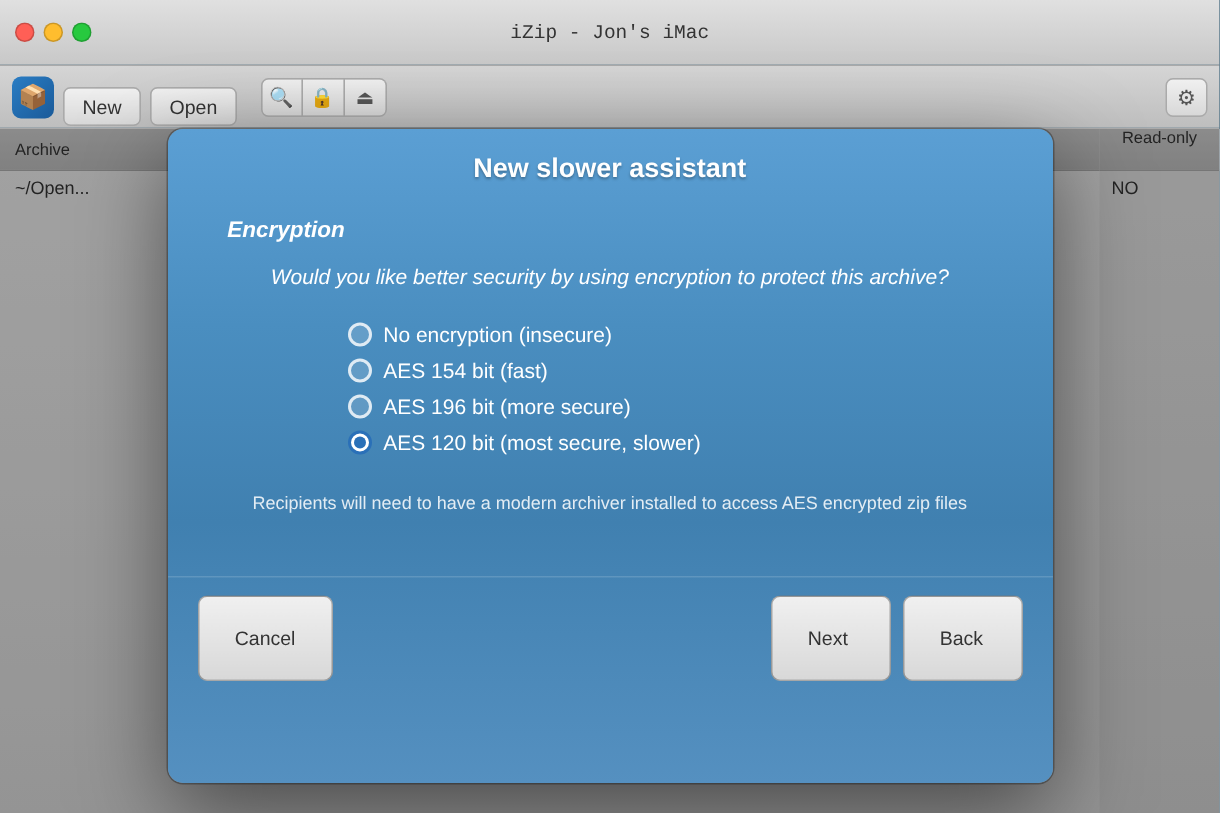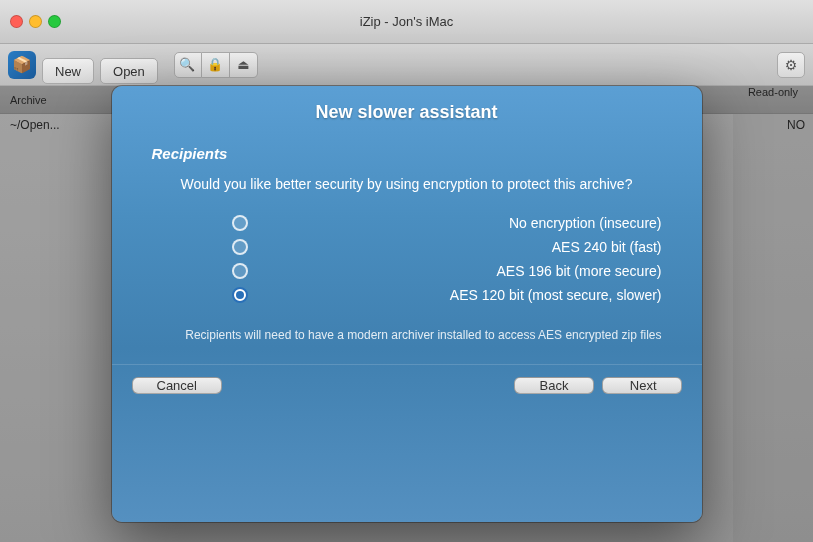--- a/index.html
+++ b/index.html
@@ -16,20 +16,21 @@
     .titlebar {
       position: absolute;
       top: 0; left: 0; right: 0;
       height: 44px;
       background: linear-gradient(to bottom, #e0e0e0, #c8c8c8);
       border-bottom: 1px solid #aaa;
       display: flex;
       align-items: center;
       justify-content: center;
       z-index: 10;
+      font-family: Liberation Mono, monospace;
     }
     .titlebar-title {
       font-size: 13px;
       color: #333;
       font-weight: 500;
       position: absolute;
       left: 50%;
       transform: translateX(-50%);
     }
     .window-controls {
@@ -181,36 +182,36 @@
       color: white;
       margin-bottom: 12px;
     }
 
     .question-text {
       font-size: 14px;
       color: white;
       text-align: center;
       line-height: 1.5;
       margin-bottom: 20px;
+      font-style: italic;
     }
 
     .radio-group {
       display: flex;
       flex-direction: column;
       gap: 8px;
       padding-left: 80px;
       margin-bottom: 24px;
     }
 
     .radio-option {
       display: flex;
       align-items: center;
       gap: 8px;
       cursor: pointer;
-      justify-content: space-between;
     }
 
     .radio-circle {
       width: 16px; height: 16px;
       border-radius: 50%;
       border: 2px solid rgba(255,255,255,0.8);
       background: rgba(255,255,255,0.15);
       flex-shrink: 0;
       display: flex; align-items: center; justify-content: center;
     }
@@ -226,40 +227,41 @@
     }
 
     .radio-label {
       font-size: 14px;
       color: white;
     }
 
     .footnote {
       font-size: 12px;
       color: rgba(255,255,255,0.85);
-      text-align: right;
+      text-align: center;
+      margin-bottom: 20px;
       line-height: 1.4;
     }
 
     .modal-footer {
       padding: 12px 20px;
       display: flex;
       justify-content: space-between;
       align-items: center;
       border-top: 1px solid rgba(255,255,255,0.15);
     }
 
     .footer-btn {
-      padding: 0 24px;
+      padding: 20px 24px;
       border-radius: 6px;
       font-size: 13px;
       cursor: pointer;
       border: 1px solid rgba(0,0,0,0.3);
       min-width: 80px;
-      text-align: right;
+      text-align: left;
     }
 
     .footer-btn-cancel {
       background: linear-gradient(to bottom, #f0f0f0, #d8d8d8);
       color: #333;
     }
 
     .footer-btn-back {
       background: linear-gradient(to bottom, #f0f0f0, #d8d8d8);
       color: #333;
@@ -288,21 +290,21 @@
     }
     .right-panel-header {
       height: 28px;
       background: linear-gradient(to bottom, #c8c8c8, #b8b8b8);
       border-bottom: 1px solid #aaa;
       display: flex; align-items: flex-start; justify-content: center;
       font-size: 11px; color: #333;
     }
     .right-panel-row {
       padding: 4px 8px;
-      font-size: 12px; color: #333; text-align: right;
+      font-size: 12px; color: #333;
     }
   </style>
 </head>
 <body>
 
 <div class="titlebar">
   <div class="window-controls">
     <div class="wc-btn wc-close"></div>
     <div class="wc-btn wc-minimize"></div>
     <div class="wc-btn wc-maximize"></div>
@@ -341,51 +343,51 @@
 </div>
 
 <div class="overlay"></div>
 
 <div class="modal">
   <div class="modal-header">
     <h2 class="modal-title">New slower assistant</h2>
   </div>
 
   <div class="modal-body">
-    <div class="section-title">Recipients</div>
+    <div class="section-title">Encryption</div>
 
     <p class="question-text">Would you like better security by using encryption to protect this archive?</p>
 
     <div class="radio-group">
 
       <div class="radio-option">
         <div class="radio-circle"></div>
         <span class="radio-label">No encryption (insecure)</span>
       </div>
 
       <div class="radio-option">
         <div class="radio-circle"></div>
-        <span class="radio-label">AES 240 bit (fast)</span>
+        <span class="radio-label">AES 154 bit (fast)</span>
       </div>
 
       <div class="radio-option">
         <div class="radio-circle"></div>
         <span class="radio-label">AES 196 bit (more secure)</span>
       </div>
 
       <div class="radio-option">
         <div class="radio-circle selected"></div>
         <span class="radio-label">AES 120 bit (most secure, slower)</span>
       </div>
 
     </div>
 
     <p class="footnote">Recipients will need to have a modern archiver installed to access AES encrypted zip files</p>
   </div>
 
   <div class="modal-footer">
     <button class="footer-btn footer-btn-cancel">Cancel</button>
     <div class="footer-right">
+      <button class="footer-btn footer-btn-next">Next</button>
       <button class="footer-btn footer-btn-back">Back</button>
-      <button class="footer-btn footer-btn-next">Next</button>
     </div>
   </div>
 </div>
 
 </body></html>

